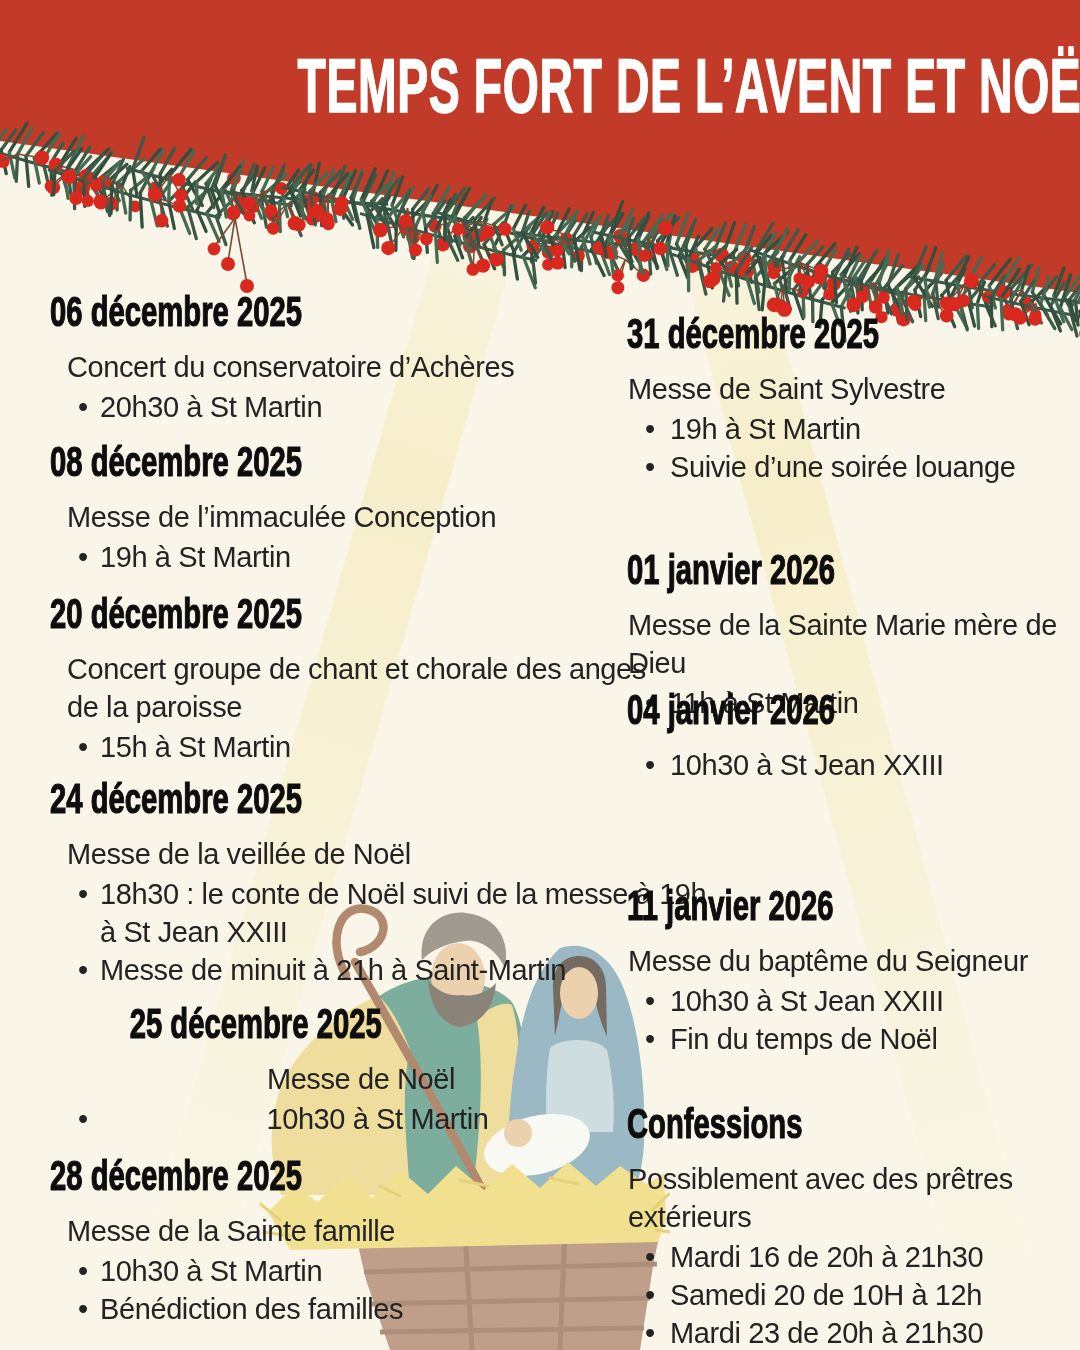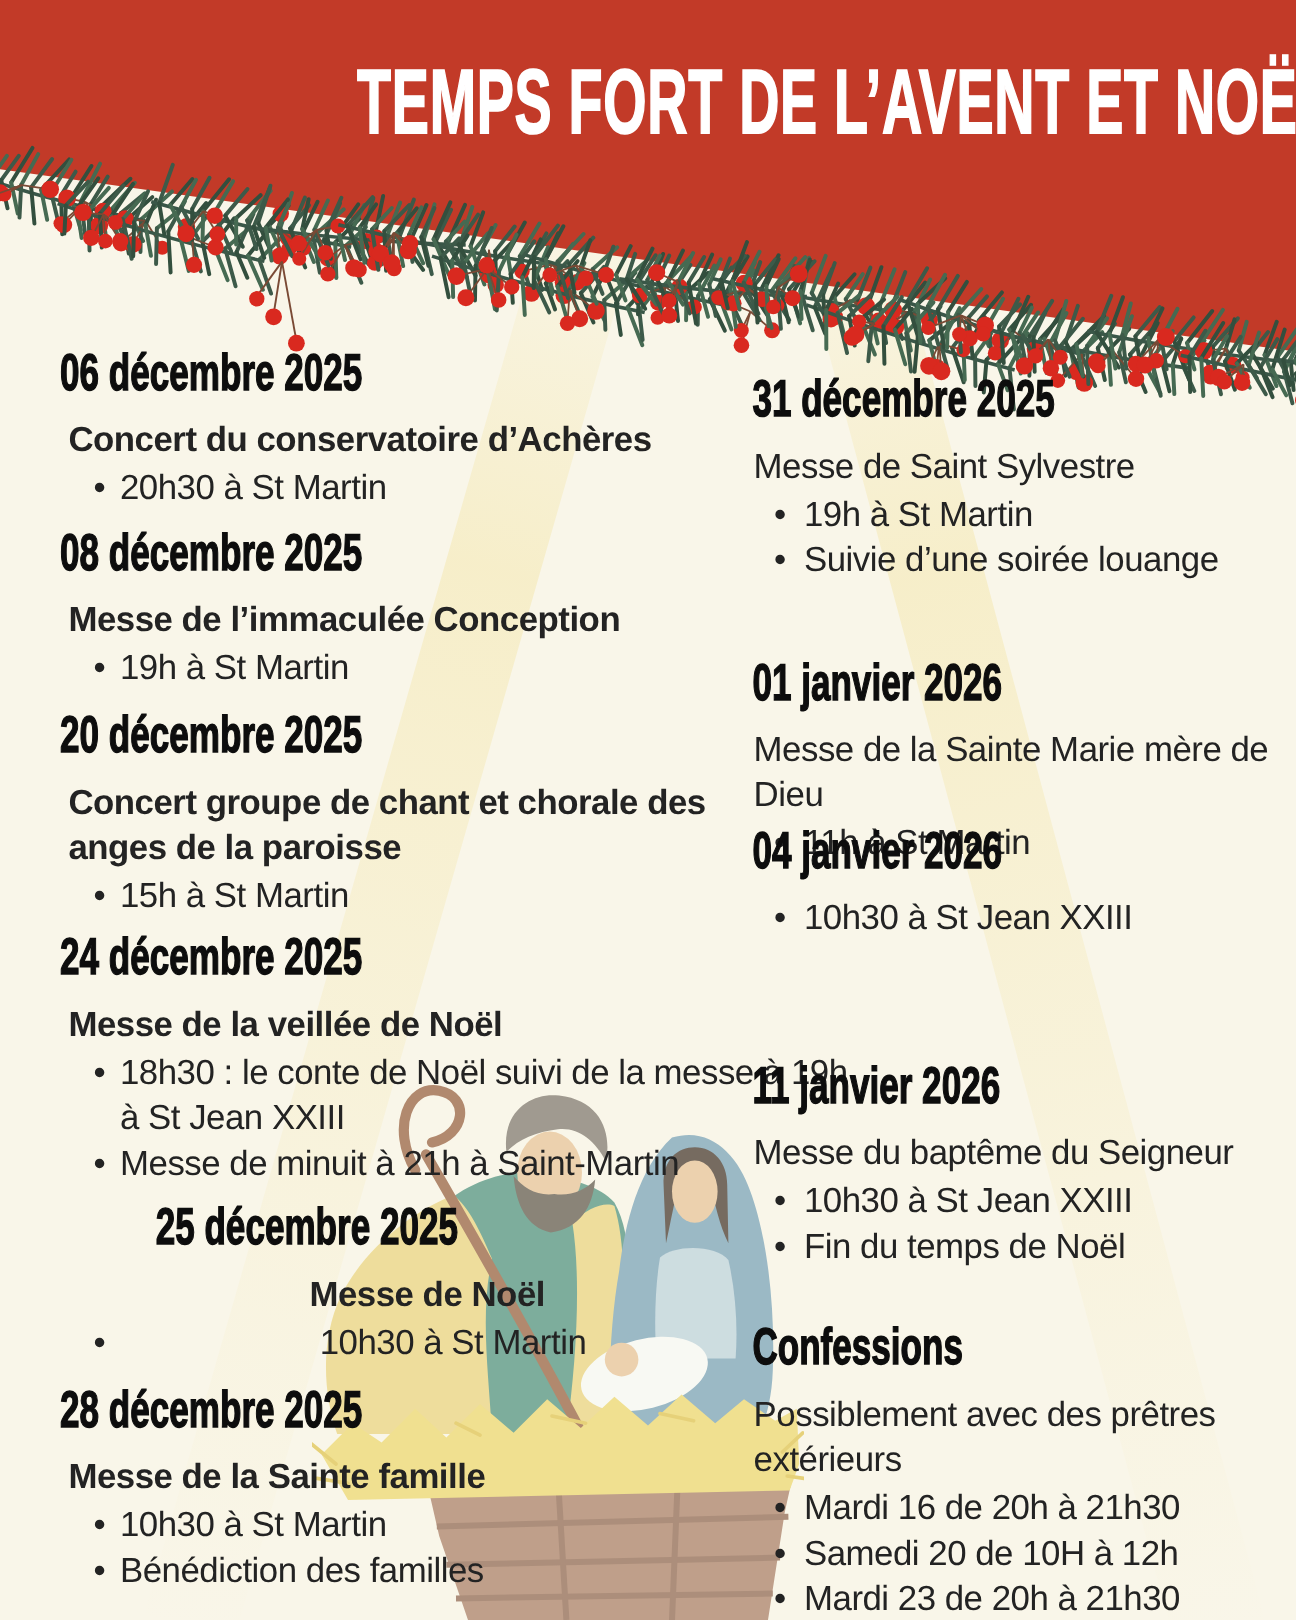--- a/index.html
+++ b/index.html
@@ -16,21 +16,21 @@
   .banner-title span{display:inline-block;font-weight:700;font-size:76px;color:#ffffff;
        -webkit-text-stroke:1.6px #ffffff;letter-spacing:1px;white-space:nowrap;
        transform:scaleX(.61);transform-origin:center top;}
   .sec{position:absolute;z-index:5;}
   .sec-h{margin:0 0 14px 0;font-weight:700;font-size:43px;line-height:46px;color:#0d0d0d;
        -webkit-text-stroke:1.2px #0d0d0d;white-space:nowrap;
        transform:scaleX(.68);transform-origin:0 0;}
   .sec-p{margin:0;font-size:29px;line-height:38px;letter-spacing:-0.4px;color:#232323;}
   ul.blist{list-style:none;margin:2px 0 0 0;padding:0;}
   .blist li{position:relative;font-size:29px;line-height:38px;letter-spacing:-0.4px;color:#232323;}
-  .col-left .sec-p{margin-left:7px;font-weight:bold;}
+  .col-left .sec-p{margin-left:17px;}
   .col-left .blist li{padding-left:50px;}
   .col-left .blist li::before{content:"\2022";position:absolute;left:28px;top:0;}
   .col-right .sec-p{margin-left:1px;}
   .col-right .blist li{padding-left:43px;}
   .col-right .blist li::before{content:"\2022";position:absolute;left:18px;top:0;}
 </style>
 </head>
 <body>
 
 <div class="page">

